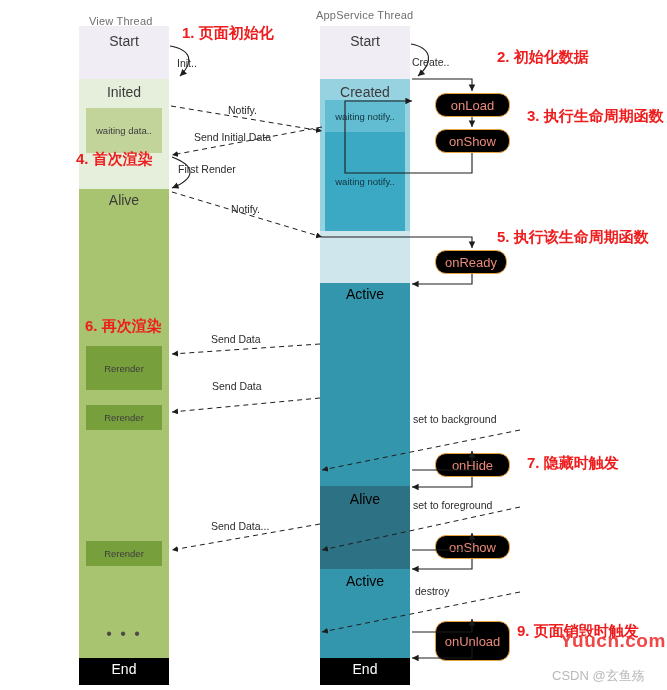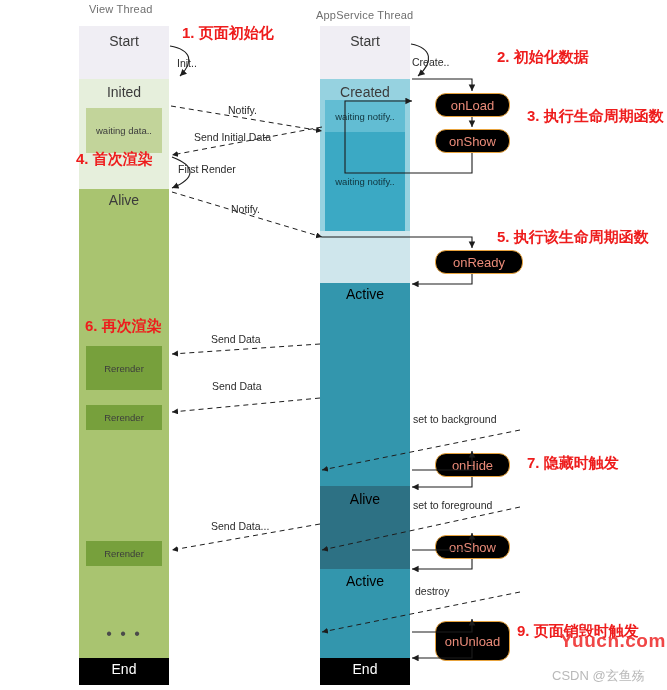--- a/index.html
+++ b/index.html
@@ -117,21 +117,21 @@
     color: #b9b9b9;
     font-size: 13px;
     white-space: nowrap;
   }
 </style>
 </head>
 <body>
 
 <div id="canvas">
 
-  <div class="thread-title" style="left:89px; top:3px;">View Thread</div>
+  <div class="thread-title" style="left:89px; top:15px;">View Thread</div>
   <div class="thread-title" style="left:316px; top:9px;">AppService Thread</div>
 
   <div class="lane">
 
     <div class="seg" style="left:79px; top:26px; height:53px; background:#f0eef4;"></div>
     <div class="seg-label" style="left:79px; top:33px;">Start</div>
 
     <div class="seg" style="left:79px; top:79px; height:110px; background:#e6efdc;"></div>
     <div class="seg-label" style="left:79px; top:84px;">Inited</div>
 
@@ -187,21 +187,21 @@
     <div class="seg" style="left:320px; top:658px; height:27px; background:#000000;"></div>
     <div class="seg-label white" style="left:320px; top:661px;">End</div>
   </div>
 
   <div class="pill" style="left:435px; top:93px; width:75px; height:24px;">
     <span>onLoad</span>
   </div>
   <div class="pill" style="left:435px; top:129px; width:75px; height:24px;">
     <span>onShow</span>
   </div>
-  <div class="pill" style="left:435px; top:250px; width:88px; height:24px;">
+  <div class="pill" style="left:435px; top:250px; width:72px; height:24px;">
     <span>onReady</span>
   </div>
   <div class="pill" style="left:435px; top:453px; width:75px; height:24px;">
     <span>onHide</span>
   </div>
   <div class="pill" style="left:435px; top:535px; width:75px; height:24px;">
     <span>onShow</span>
   </div>
   <div class="pill" style="left:435px; top:621px; width:75px; height:40px;">
     <span>onUnload</span>

